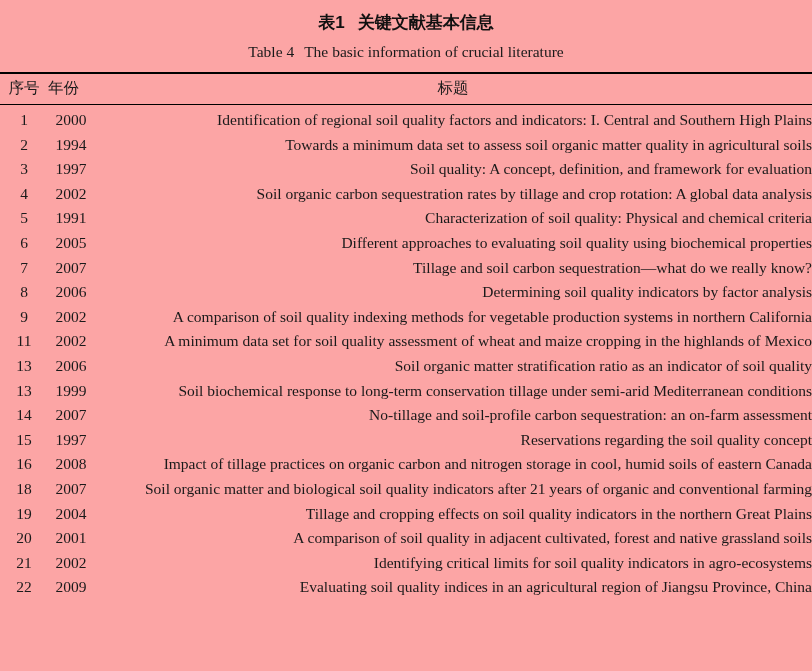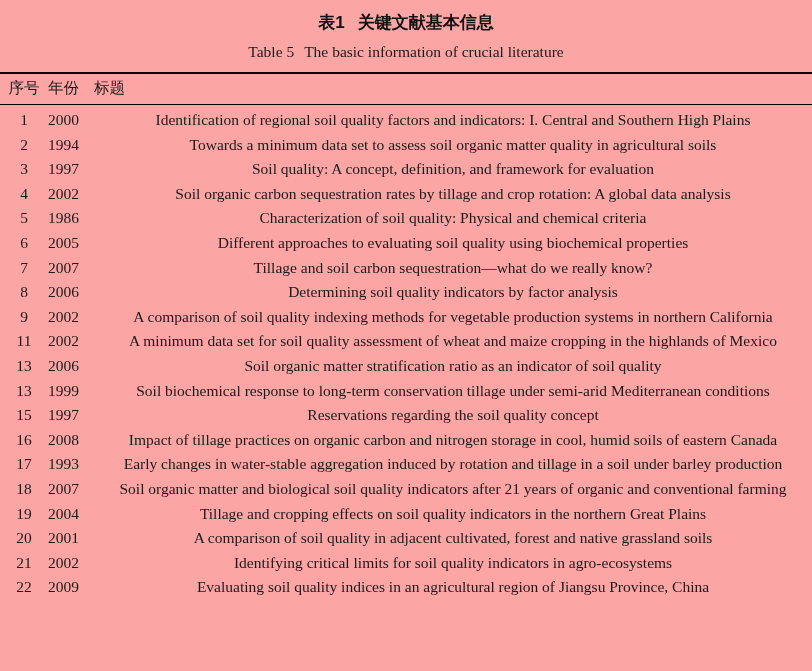--- a/index.html
+++ b/index.html
@@ -46,44 +46,44 @@
   }
   table.lit-table th {
     font-family: "Liberation Serif", "DejaVu Serif", serif;
     font-weight: normal;
     font-size: 15.5px;
     padding: 4px 0 5px 0;
     color: #1a1a1a;
   }
   th.col-no  { width: 48px; text-align: center; }
   th.col-year{ width: 46px; text-align: left; }
-  th.col-title { text-align: left; }
+  th.col-title { text-align: center; }
   table.lit-table td {
     font-size: 15.5px;
     line-height: 18.6px;
     padding: 3px 0;
     vertical-align: middle;
     color: #1a1a1a;
   }
   td.col-no   { text-align: center; }
-  td.col-year { }
-  td.col-title{ text-align: center; padding-left: 19px; padding-right: 4px; }
+  td.col-year { text-align: center; }
+  td.col-title{ text-align: right; padding-left: 19px; padding-right: 4px; }
   tbody tr:first-child td { padding-top: 6px; }
 </style>
 </head>
 <body>
 
 <div class="page">
 
   <div class="caption-zh">
     <span class="cap-label">表1</span><span>关键文献基本信息</span>
   </div>
 
   <div class="caption-en">
-    <span class="cap-label">Table 5</span><span>The basic information of crucial literature</span>
+    <span class="cap-label">Table 4</span><span>The basic information of crucial literature</span>
   </div>
 
   <table class="lit-table">
     <thead>
       <tr>
         <th class="col-no">序号</th>
         <th class="col-year">年份</th>
         <th class="col-title">标题</th>
       </tr>
     </thead>
@@ -107,21 +107,21 @@
   </tr>
 
   <tr>
     <td class="col-no">4</td>
     <td class="col-year">2002</td>
     <td class="col-title">Soil organic carbon sequestration rates by tillage and crop rotation: A global data analysis</td>
   </tr>
 
   <tr>
     <td class="col-no">5</td>
-    <td class="col-year">1986</td>
+    <td class="col-year">1991</td>
     <td class="col-title">Characterization of soil quality: Physical and chemical criteria</td>
   </tr>
 
   <tr>
     <td class="col-no">6</td>
     <td class="col-year">2005</td>
     <td class="col-title">Different approaches to evaluating soil quality using biochemical properties</td>
   </tr>
 
   <tr>
@@ -154,38 +154,38 @@
     <td class="col-year">2006</td>
     <td class="col-title">Soil organic matter stratification ratio as an indicator of soil quality</td>
   </tr>
 
   <tr>
     <td class="col-no">13</td>
     <td class="col-year">1999</td>
     <td class="col-title">Soil biochemical response to long-term conservation tillage under semi-arid Mediterranean conditions</td>
   </tr>
 
+  <tr>
+    <td class="col-no">14</td>
+    <td class="col-year">2007</td>
+    <td class="col-title">No-tillage and soil-profile carbon sequestration: an on-farm assessment</td>
+  </tr>
 
   <tr>
     <td class="col-no">15</td>
     <td class="col-year">1997</td>
     <td class="col-title">Reservations regarding the soil quality concept</td>
   </tr>
 
   <tr>
     <td class="col-no">16</td>
     <td class="col-year">2008</td>
     <td class="col-title">Impact of tillage practices on organic carbon and nitrogen storage in cool, humid soils of eastern Canada</td>
   </tr>
 
-  <tr>
-    <td class="col-no">17</td>
-    <td class="col-year">1993</td>
-    <td class="col-title">Early changes in water-stable aggregation induced by rotation and tillage in a soil under barley production</td>
-  </tr>
 
   <tr>
     <td class="col-no">18</td>
     <td class="col-year">2007</td>
     <td class="col-title">Soil organic matter and biological soil quality indicators after 21 years of organic and conventional farming</td>
   </tr>
 
   <tr>
     <td class="col-no">19</td>
     <td class="col-year">2004</td>

